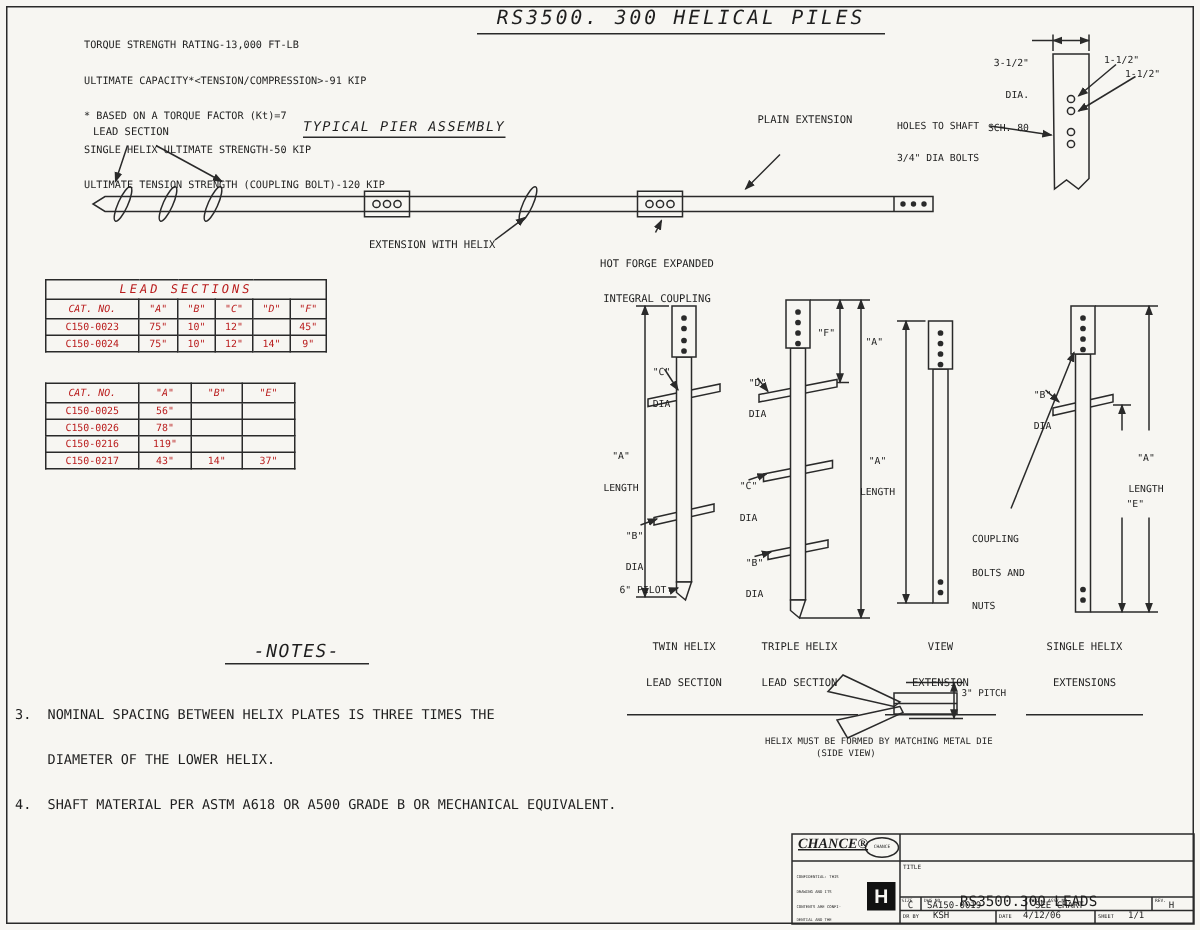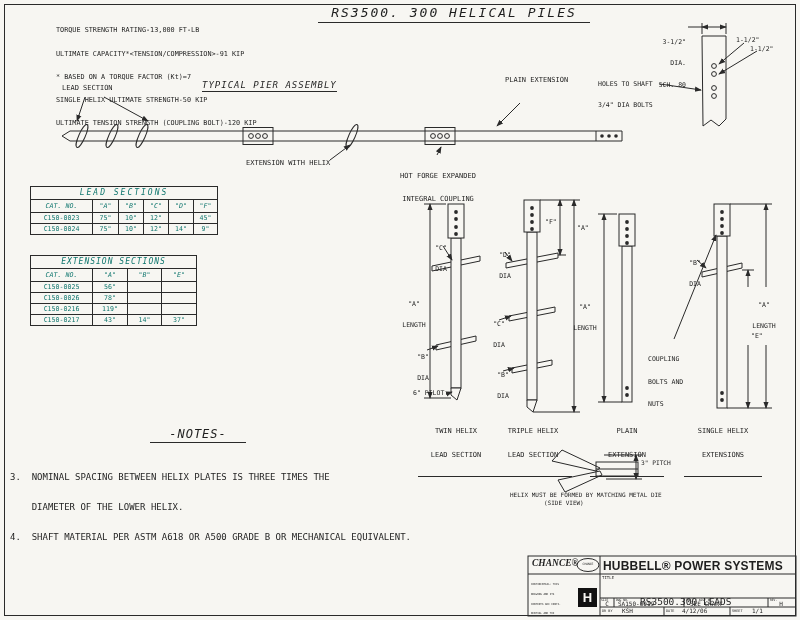--- a/index.html
+++ b/index.html
@@ -9,21 +9,21 @@
          border:1.6px solid #2a2a2a;box-sizing:border-box;}
   svg.lw{position:absolute;left:0;top:0;}
   .t{position:absolute;white-space:pre;line-height:1.12;color:#1e1e1e;}
   .c{text-align:center;}
   .it{font-style:italic;}
   .ul{border-bottom:1.1px solid #2a2a2a;padding-bottom:1px;}
   .bg{background:#f7f6f2;}
   .serif{font-family:"Liberation Serif",serif;}
   .sans{font-family:"Liberation Sans",sans-serif;}
   table.dt{position:absolute;border-collapse:collapse;table-layout:fixed;background:#f7f6f2;
-           font-family:"DejaVu Sans Mono",monospace;color:#0f766e;border:1.5px solid #2a2a2a;}
+           font-family:"DejaVu Sans Mono",monospace;color:#b91c1c;border:1.5px solid #2a2a2a;}
   .dt td{border:1px solid #2a2a2a;text-align:center;font-size:6.6px;line-height:10px;height:10px;
          padding:0;overflow:hidden;white-space:pre;}
   .dt td.tt{font-size:8px;font-style:italic;letter-spacing:2px;height:12px;line-height:12px;}
   .dt tr.hd td{font-style:italic;height:12px;line-height:12px;}
   .hlogo{position:absolute;background:#111;color:#f7f6f2;font-family:"Liberation Sans",sans-serif;
          font-weight:bold;text-align:center;}
 </style>
 </head>
 <body>
 
@@ -256,23 +256,20 @@
     </table>
 
   <table class="dt" style="left:30px;top:255px;width:166px;">
     <colgroup>
         <col style="width:62px">
         <col style="width:35px">
         <col style="width:34px">
         <col style="width:35px">
       </colgroup>
     <tbody>
-        <tr>
-      <td colspan="4" class="tt" style="letter-spacing:1px;">EXTENSION SECTIONS</td>
-    </tr>
     <tr class="hd">
       <td>CAT. NO.</td>
       <td>"A"</td>
       <td>"B"</td>
       <td>"E"</td>
     </tr>
     <tr>
       <td>C150-0025</td>
       <td>56"</td>
       <td></td>
@@ -334,21 +331,21 @@
   <div class="t c ul" style="left:494px;top:411px;width:78px;font-size:7px;line-height:8px;">
     <div>TRIPLE HELIX</div>
     <div>LEAD SECTION</div>
   </div>
 
   <div class="t c" style="left:570px;top:289px;width:30px;font-size:6.5px;line-height:7.3px;">
     <div>"A"</div>
     <div>LENGTH</div>
   </div>
   <div class="t c ul" style="left:590px;top:411px;width:74px;font-size:7px;line-height:8px;">
-    <div>PLAIN</div>
+    <div>VIEW</div>
     <div>EXTENSION</div>
   </div>
   <div class="t" style="left:648px;top:341px;font-size:6.5px;line-height:7.5px;">
     <div>COUPLING</div>
     <div>BOLTS AND</div>
     <div>NUTS</div>
   </div>
 
   <div class="t c" style="left:682px;top:245px;width:26px;font-size:6.5px;line-height:7.3px;">
     <div>"B"</div>
@@ -379,23 +376,22 @@
     
     
     
     
   </div>
 
   <div class="t" style="left:641px;top:460px;font-size:6.2px;">3" PITCH</div>
   <div class="t" style="left:510px;top:492px;font-size:6px;">HELIX MUST BE FORMED BY MATCHING METAL DIE</div>
   <div class="t" style="left:544px;top:500px;font-size:6px;">(SIDE VIEW)</div>
 
-  <div class="t it serif" style="left:532px;top:558px;font-size:9.5px;font-weight:bold;">CHANCE®</div>
+  <div class="t it serif" style="left:532px;top:558px;font-size:9.5px;font-weight:bold;text-decoration:underline;">CHANCE®</div>
   <div class="t c" style="left:578px;top:562.5px;width:20px;font-size:3px;letter-spacing:0;">CHANCE</div>
-  <div class="t sans" style="left:603px;top:559.5px;font-size:12px;font-weight:bold;letter-spacing:0.2px;">HUBBELL® POWER SYSTEMS</div>
 
   <div class="t" style="left:531px;top:577px;width:42px;font-size:2.6px;line-height:3.2px;overflow:hidden;">
     <div>CONFIDENTIAL: THIS</div>
     <div>DRAWING AND ITS</div>
     <div>CONTENTS ARE CONFI-</div>
     <div>DENTIAL AND THE</div>
     
     
     
     

